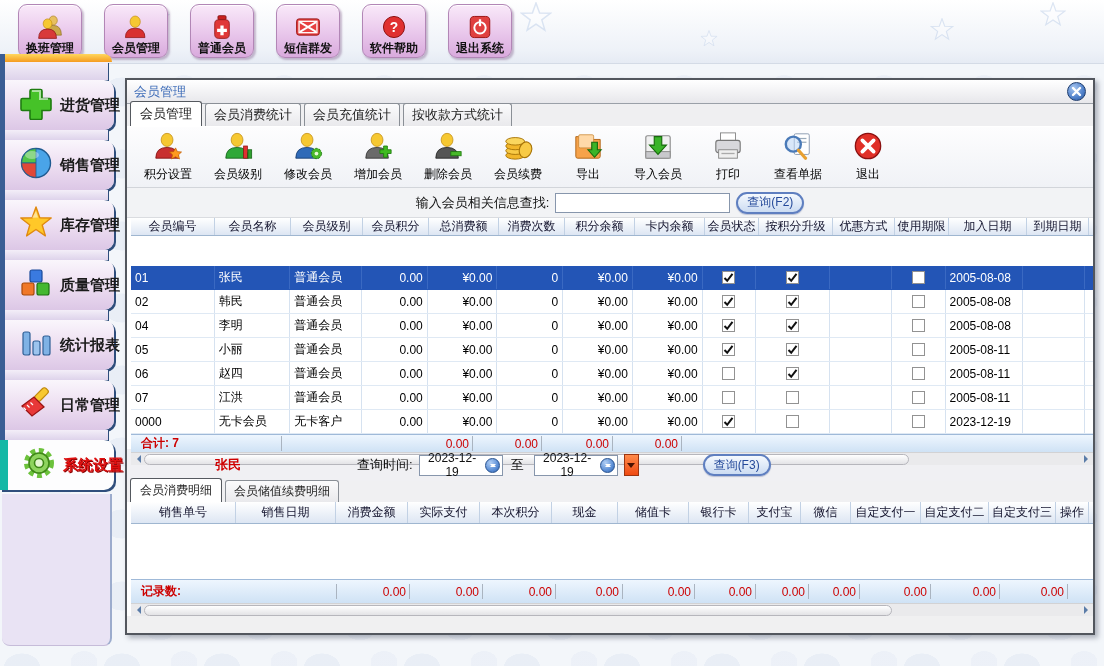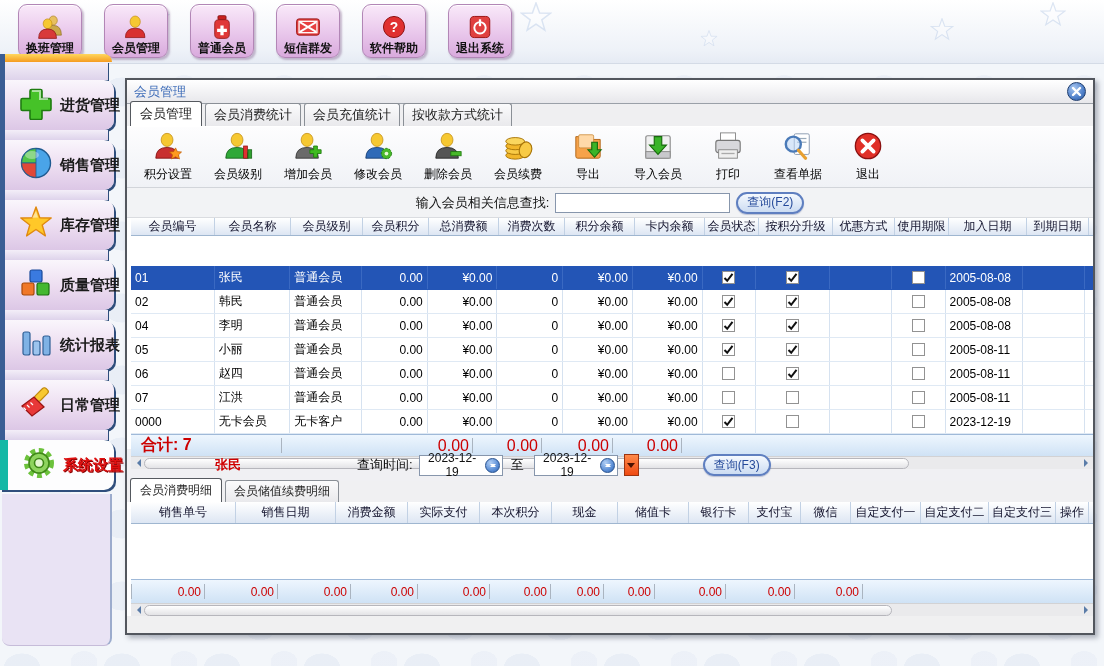--- a/index.html
+++ b/index.html
@@ -79,21 +79,21 @@
   .tr { display:flex; height:24px; border-bottom:1px solid #dfe9f4; background:#fff; font-size:12px; color:#000; cursor:default; }
   .td { display:flex; align-items:center; border-right:1px solid #d6e2f0; padding:0 4px; white-space:nowrap; overflow:hidden; }
   .td.num { justify-content:flex-end; }
   .td.ctr { justify-content:center; }
   .tr.selected { background:#2355b6; color:#fff; border-bottom-color:#2355b6;margin-top:30px; }
   .tr.selected .td { border-right-color:#3a69c2; }
   .tfill { flex:1; border-right:none !important; }
   .tspacer { flex:1; background:#fff; }
   .ck { width:13px; height:13px; background:#fff; border:1px solid #929292; display:grid; place-items:center; }
 
-  .totrow { display:flex; align-items:center; height:23px; font-size:16px; color:#cc0000;
+  .totrow { display:flex; align-items:center; height:23px; font-size:12px; color:#cc0000;
     background:linear-gradient(#eef6fe,#cfe2f5); border-top:1px solid #9fb9d8; }
   .tot-label { width:150px; padding-left:10px; font-weight:bold; }
   .tot-sep { width:1px; height:15px; background:#aab4c0; }
   .tot-cell { text-align:right; padding-right:3px; }
 
   .hscroll { height:13px; background:#eaeaec; border-top:1px solid #d2d2d4; display:flex; align-items:center; }
   .sc-arrow { width:13px; height:13px; display:grid; place-items:center; }
   .tri-l { width:0; height:0; border:4px solid transparent; border-right-color:#5a7ca8; margin-right:2px; }
   .tri-r { width:0; height:0; border:4px solid transparent; border-left-color:#5a7ca8; margin-left:2px; }
   .sc-thumb { height:11px; background:linear-gradient(#ffffff,#e3e3e6); border:1px solid #b6b6bc; border-radius:6px; }
@@ -305,33 +305,33 @@
     <ellipse cx="15" cy="9.5" rx="6.3" ry="7" fill="#f6c832" stroke="#c08a10" stroke-width="0.8"></ellipse>
     <path d="M3 29 Q3 17.5 15 17.5 Q27 17.5 27 29 Z" fill="#2fa838" stroke="#136018" stroke-width="0.9"></path>
     <rect x="22" y="16" width="4" height="13" fill="#e03030" stroke="#901010" stroke-width="0.8"></rect>
             <rect x="26.6" y="20" width="4" height="9" fill="#30a030" stroke="#106010" stroke-width="0.8"></rect>
           </svg></span>
         <span class="lb">会员级别</span>
       </div>
       <div class="wt-btn">
         <span class="ic"><svg width="30" height="30" viewBox="0 0 32 32">
     <ellipse cx="15" cy="9.5" rx="6.3" ry="7" fill="#f6c832" stroke="#c08a10" stroke-width="0.8"></ellipse>
-    <path d="M3 29 Q3 17.5 15 17.5 Q27 17.5 27 29 Z" fill="#6a6a6a" stroke="#333" stroke-width="0.9"></path>
-    <path d="M22 23 h4 v-4 h4 v4 h4 v4 h-4 v4 h-4 v-4 h-4 Z" transform="translate(-4,-3)" fill="#3fbb20" stroke="#1c7a0c" stroke-width="0.9"></path>
-          </svg></span>
-        <span class="lb">增加会员</span>
-      </div>
-      <div class="wt-btn">
-        <span class="ic"><svg width="30" height="30" viewBox="0 0 32 32">
-    <ellipse cx="15" cy="9.5" rx="6.3" ry="7" fill="#f6c832" stroke="#c08a10" stroke-width="0.8"></ellipse>
     <path d="M3 29 Q3 17.5 15 17.5 Q27 17.5 27 29 Z" fill="#2f6ab8" stroke="#143a70" stroke-width="0.9"></path>
     <circle cx="25" cy="24" r="5.5" fill="#49b82a" stroke="#1c7a0c" stroke-width="1" stroke-dasharray="2.4 1.6"></circle>
             <circle cx="25" cy="24" r="2" fill="#e8f8d8"></circle>
           </svg></span>
         <span class="lb">修改会员</span>
+      </div>
+      <div class="wt-btn">
+        <span class="ic"><svg width="30" height="30" viewBox="0 0 32 32">
+    <ellipse cx="15" cy="9.5" rx="6.3" ry="7" fill="#f6c832" stroke="#c08a10" stroke-width="0.8"></ellipse>
+    <path d="M3 29 Q3 17.5 15 17.5 Q27 17.5 27 29 Z" fill="#6a6a6a" stroke="#333" stroke-width="0.9"></path>
+    <path d="M22 23 h4 v-4 h4 v4 h4 v4 h-4 v4 h-4 v-4 h-4 Z" transform="translate(-4,-3)" fill="#3fbb20" stroke="#1c7a0c" stroke-width="0.9"></path>
+          </svg></span>
+        <span class="lb">增加会员</span>
       </div>
       <div class="wt-btn">
         <span class="ic"><svg width="30" height="30" viewBox="0 0 32 32">
     <ellipse cx="15" cy="9.5" rx="6.3" ry="7" fill="#f6c832" stroke="#c08a10" stroke-width="0.8"></ellipse>
     <path d="M3 29 Q3 17.5 15 17.5 Q27 17.5 27 29 Z" fill="#555" stroke="#222" stroke-width="0.9"></path>
     <rect x="19" y="22" width="11" height="4.4" fill="#49b82a" stroke="#1c7a0c" stroke-width="0.9"></rect>
           </svg></span>
         <span class="lb">删除会员</span>
       </div>
       <div class="wt-btn">
@@ -674,20 +674,21 @@
         <span class="th" style="width: 60px;">银行卡</span>
         <span class="th" style="width: 52px;">支付宝</span>
         <span class="th" style="width: 50px;">微信</span>
         <span class="th" style="width: 70px;">自定支付一</span>
         <span class="th" style="width: 68px;">自定支付二</span>
         <span class="th" style="width: 67px;">自定支付三</span>
         <span class="th" style="width: 33px;">操作</span>
       </div>
     <div class="dbody"></div>
     <div class="frow" id="d-footer">
+      <span class="f-label">记录数:</span>
       <span class="tot-sep"></span>
     <span class="f-cell" style="width: 72px;">0.00</span>
         <span class="tot-sep"></span>
         <span class="f-cell" style="width: 72px;">0.00</span>
         <span class="tot-sep"></span>
         <span class="f-cell" style="width: 72px;">0.00</span>
         <span class="tot-sep"></span>
         <span class="f-cell" style="width: 66px;">0.00</span>
         <span class="tot-sep"></span>
         <span class="f-cell" style="width: 71px;">0.00</span>

